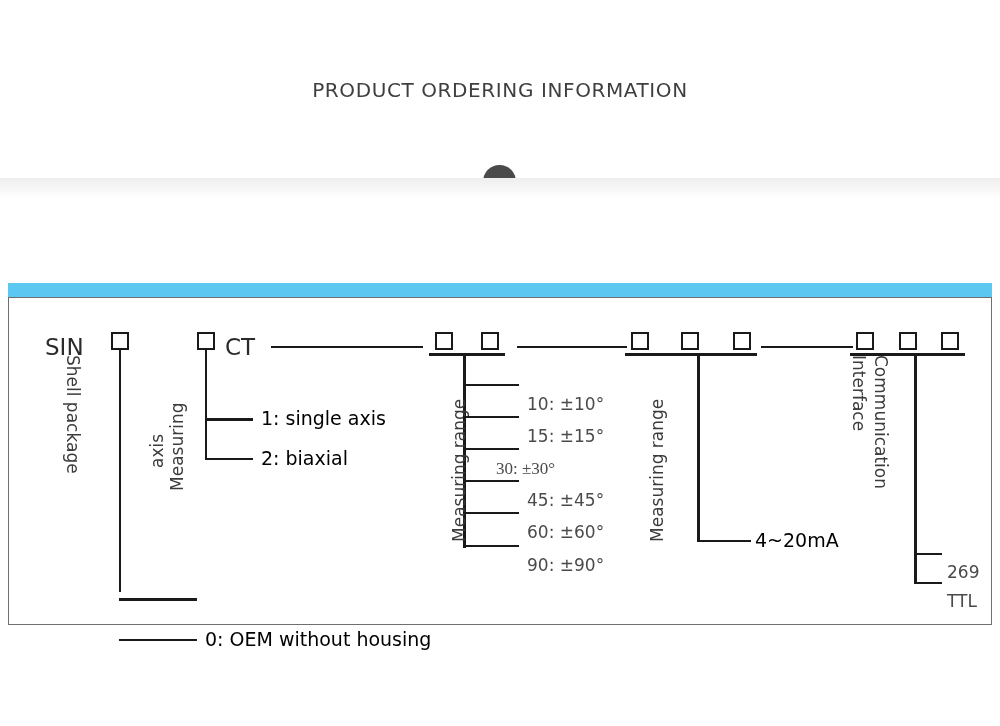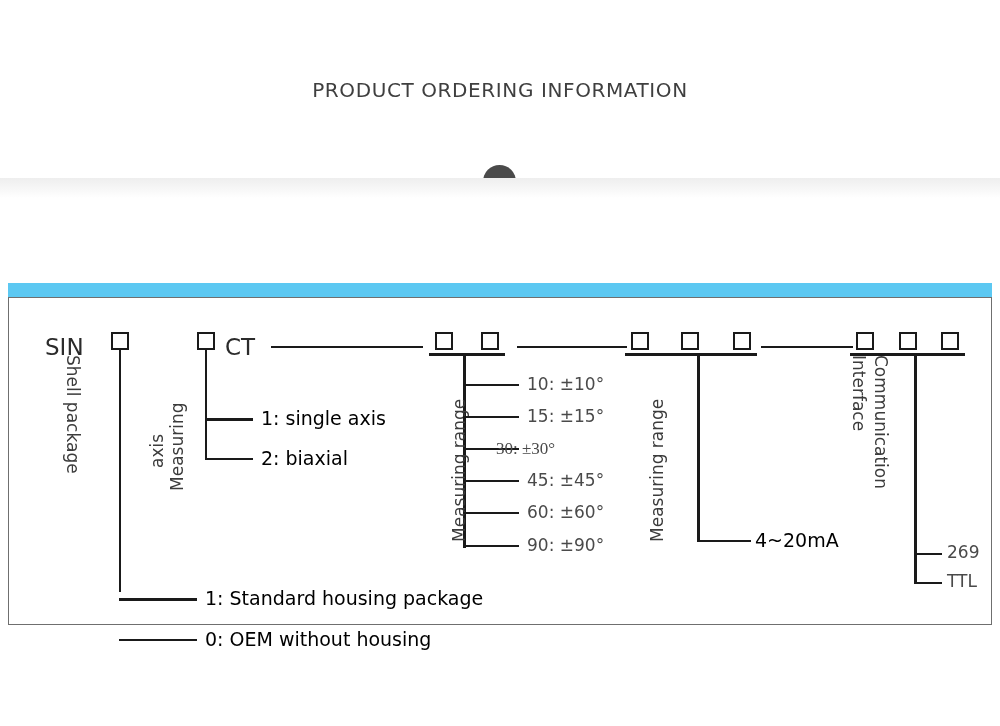--- a/index.html
+++ b/index.html
@@ -114,20 +114,21 @@
     color: #000000;
     white-space: nowrap;
     line-height: 1;
   }
   .opt-label-sm {
     position: absolute;
     font-size: 17px;
     color: #4a4a4a;
     white-space: nowrap;
     line-height: 1;
+    margin-top: 20px;
   }
 
   
   .vlabel {
     position: absolute;
     font-size: 17px;
     color: #3c3c3c;
     white-space: nowrap;
     line-height: 1;
     transform-origin: 0 0;
@@ -160,21 +161,20 @@
 
   <div class="label-prefix" style="left:36px; top:38px;">SIN</div>
 
   <div class="code-box" style="left:102px; top:34px;"></div>
 
   <div class="vline" style="left:110px; top:52px; height:242px;"></div>
 
   <div class="vlabel cw" style="left:72px; top:57px;">Shell package</div>
 
   <div class="hline-thick" style="left:110px; top:300px; width:78px;"></div>
-  <div class="opt-label" style="left:196px; top:291px;">1:  Standard housing package</div>
 
   <div class="hline" style="left:110px; top:341px; width:78px;"></div>
   <div class="opt-label" style="left:196px; top:332px;">0:  OEM without housing</div>
 
   <div class="code-box" style="left:188px; top:34px;"></div>
   <div class="label-prefix" style="left:216px; top:38px;">CT</div>
 
   <div class="hline" style="left:262px; top:48px; width:152px;"></div>
 
   <div class="vline" style="left:196px; top:52px; height:110px;"></div>

